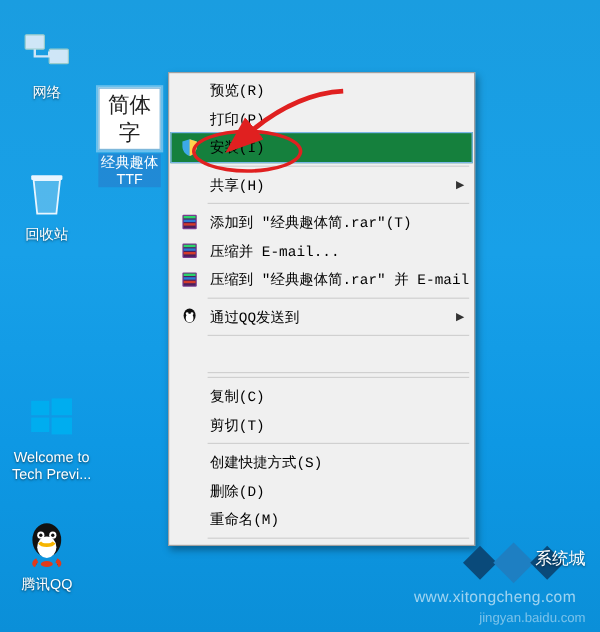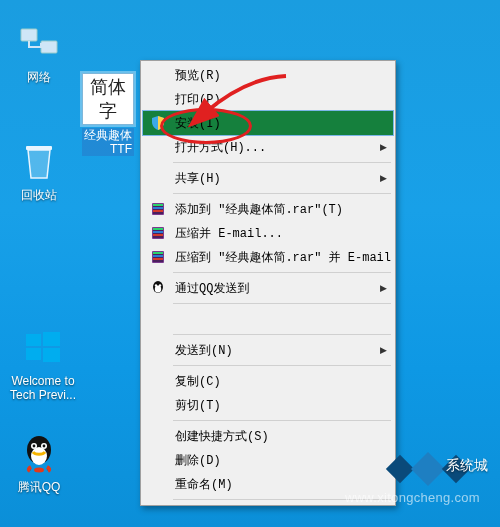--- a/index.html
+++ b/index.html
@@ -199,45 +199,41 @@
           <path d="M10 33c-2 1-3 3-1 4M26 33c2 1 3 3 1 4" stroke="#e03a1c" stroke-width="4"></path>
         </svg>
     </div>
     <div class="lbl">腾讯QQ</div>
   </div>
 
   <div class="file-sel">
     <div class="thumb">
       <span>简体字</span>
     </div>
-    <span class="lbl" style="white-space:pre-line;text-align:right;">经典趣体
+    <span class="lbl" style="white-space:pre-line;">经典趣体
 TTF</span>
   </div>
 
   <div class="ctxmenu" id="ctxmenu">
       <div class="menuitem">
         <span class="mi-icon"></span>
         <span class="mi-text">预览(R)</span>
       </div>
       <div class="menuitem">
         <span class="mi-icon"></span>
         <span class="mi-text">打印(P)</span>
       </div>
       <div class="menuitem hl">
         <span class="mi-icon">
           <svg width="16" height="16" viewBox="0 0 16 16">
             <path d="M8 1l6 2v4c0 4-3 7-6 8-3-1-6-4-6-8V3z" fill="#3da9e8"></path>
             <path d="M8 1l6 2v4c0 4-3 7-6 8V1z" fill="#ffd24d"></path>
           </svg>
         </span>
         <span class="mi-text">安装(I)</span>
-      </div>
-      <div class="menuitem sub">
-        <span class="mi-icon"></span>
-        <span class="mi-text">打开方式(H)...</span>
       </div>
       <div class="sep"></div>
       <div class="menuitem sub">
         <span class="mi-icon"></span>
         <span class="mi-text">共享(H)</span>
       </div>
       <div class="sep"></div>
       <div class="menuitem">
         <span class="mi-icon">
           <svg width="16" height="16" viewBox="0 0 16 16">
@@ -284,24 +280,20 @@
             <circle cx="10" cy="5.5" r="1.2" fill="#fff"></circle>
           </svg>
         </span>
         <span class="mi-text">通过QQ发送到</span>
       </div>
       <div class="sep"></div>
       <div class="menuitem">
         <span class="mi-icon"></span>
       </div>
       <div class="sep"></div>
-      <div class="menuitem sub">
-        <span class="mi-icon"></span>
-        <span class="mi-text">发送到(N)</span>
-      </div>
       <div class="sep"></div>
       <div class="menuitem">
         <span class="mi-icon"></span>
         <span class="mi-text">复制(C)</span>
       </div>
       <div class="menuitem">
         <span class="mi-icon"></span>
         <span class="mi-text">剪切(T)</span>
       </div>
       <div class="sep"></div>
@@ -336,14 +328,15 @@
     </g>
     <g transform="translate(58,20)">
       <rect x="-12" y="-12" width="24" height="24" transform="rotate(45)" fill="#1e7fc2"></rect>
     </g>
     <g transform="translate(86,20)">
       <rect x="-10" y="-10" width="20" height="20" transform="rotate(45)" fill="#0a4a7a"></rect>
     </g>
   </svg>
   <div class="brand-cn">系统城</div>
   <div class="watermark">www.xitongcheng.com</div>
+  <div class="watermark2">jingyan.baidu.com</div>
 
 </div>
 
 </body></html>

